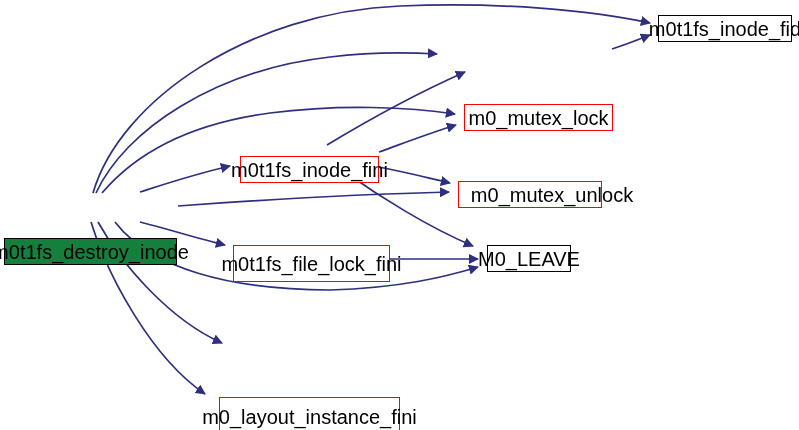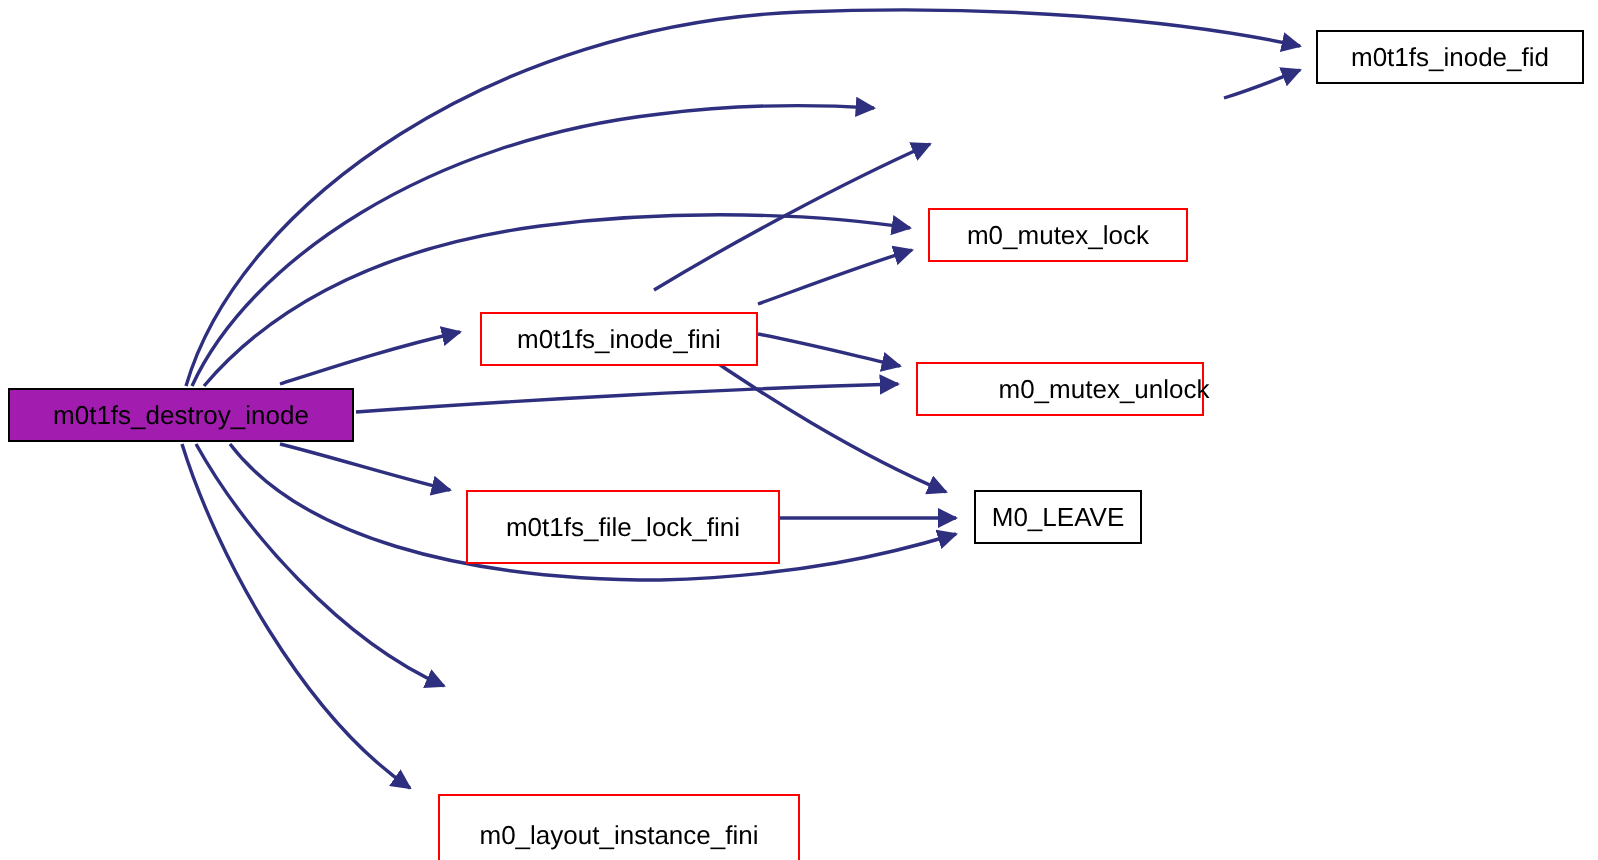--- a/index.html
+++ b/index.html
@@ -25,32 +25,33 @@
     height: 430px;
   }
   .node {
     position: absolute;
     box-sizing: border-box;
     display: flex;
     align-items: center;
     justify-content: center;
     background: #ffffff;
     border: 1px solid #000000;
-    font-size: 13px;
+    font-size: 20px;
     color: #000000;
     white-space: nowrap;
     letter-spacing: 0px;
     line-height: 1;
   }
   .node.red {
     border: 1.6px solid #ff0000;
   }
   .node.current {
-    background: #a21caf;
+    background: #15803d;
     border: 1.4px solid #000000;
+    margin-top: 44px;
   }
   .node-label {
     pointer-events: none;
   }
 </style>
 </head>
 <body>
 
 <div id="canvas">
 
@@ -97,21 +98,21 @@
 
   <div class="node current" style="left:4px; top:194px; width:173px; height:27px;">
     <span class="node-label">m0t1fs_destroy_inode</span>
   </div>
 
   <div class="node" style="left:658px; top:15px; width:134px; height:27px;">
     <span class="node-label">m0t1fs_inode_fid</span>
   </div>
 
 
-  <div class="node red" style="left:464px; top:104px; width:130px; height:27px;">
+  <div class="node red" style="left:464px; top:104px; width:149px; height:27px;">
     <span class="node-label">m0_mutex_lock</span>
   </div>
 
   <div class="node red" style="left:240px; top:156px; width:139px; height:27px;">
     <span class="node-label">m0t1fs_inode_fini</span>
   </div>
 
   <div class="node red" style="left:458px; top:181px; width:144px; height:27px;padding-left:44px;">
     <span class="node-label">m0_mutex_unlock</span>
   </div>

